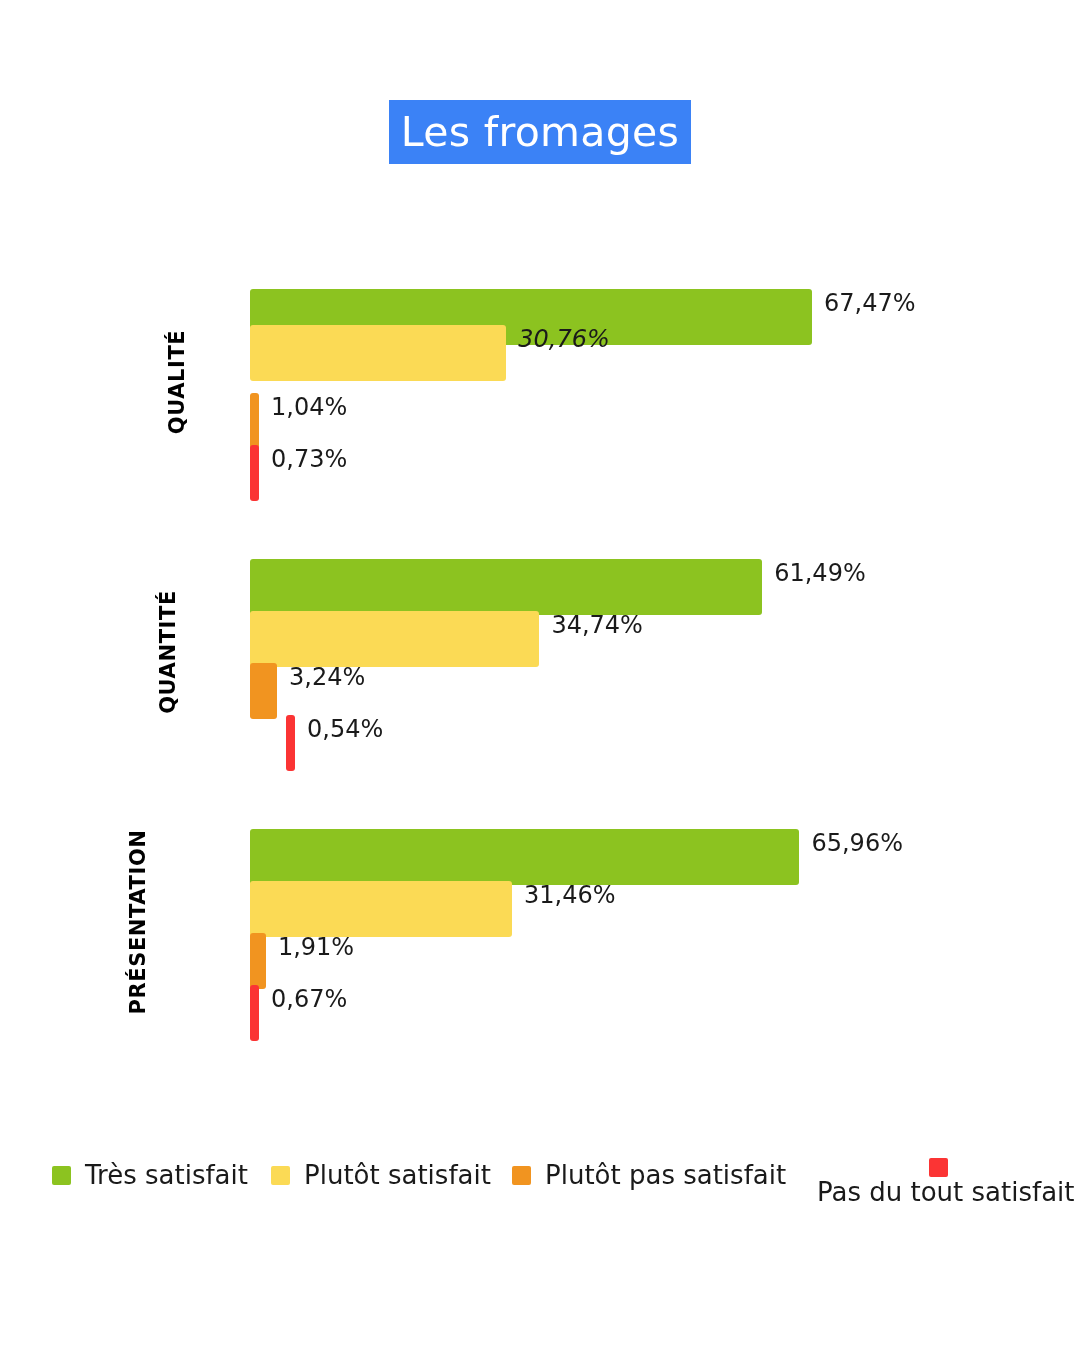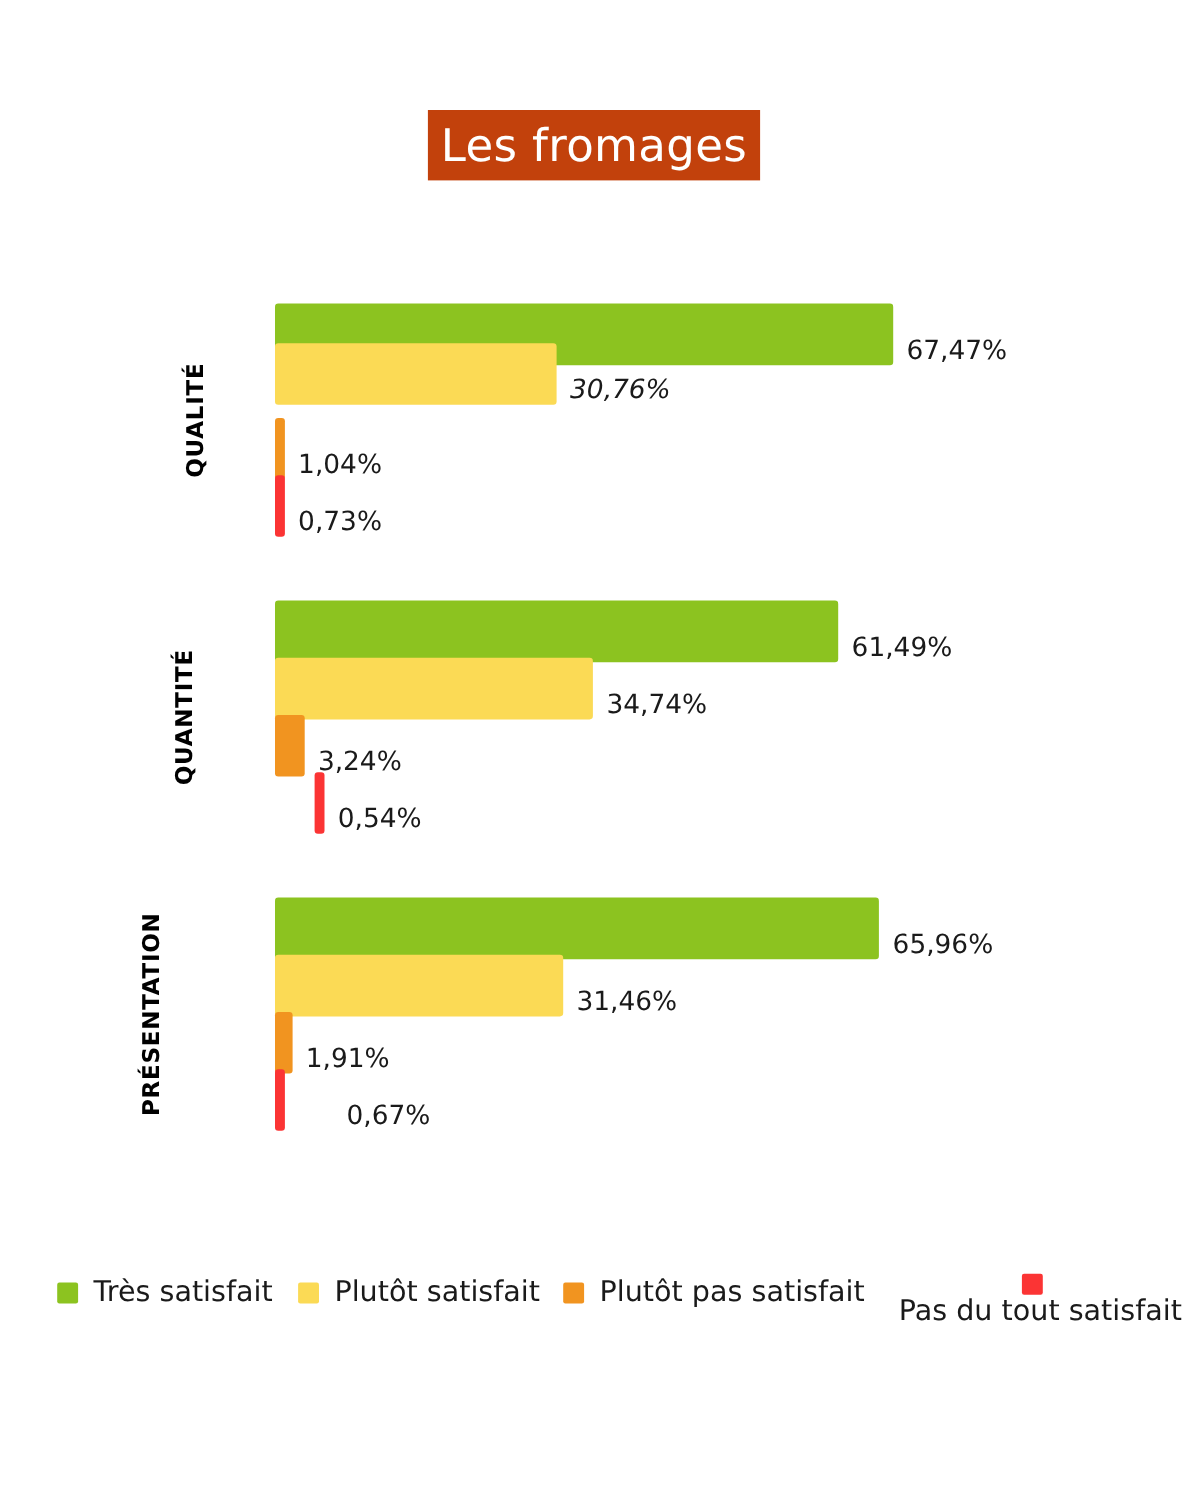--- a/index.html
+++ b/index.html
@@ -15,21 +15,21 @@
     overflow: hidden;
   }
 
   
   #title-banner {
     position: absolute;
     left: 389px;
     top: 100px;
     width: 302px;
     height: 64px;
-    background: #c2410c;
+    background: #3b82f6;
     display: flex;
     align-items: center;
     justify-content: center;
   }
   #title-text {
     color: #ffffff;
     font-size: 41px;
     font-weight: 400;
     letter-spacing: 0.3px;
     line-height: 1;
@@ -71,21 +71,22 @@
     letter-spacing: 0.6px;
     color: #000000;
     font-family: "DejaVu Sans", sans-serif;
   }
 
   .bar-row {
     position: absolute;
     left: 250px;
     height: 56px;
     display: flex;
-    align-items: flex-end;
+    align-items: flex-start;
+    margin-top: 13px;
   }
   .bar {
     height: 100%;
     border-radius: 3px;
     flex: 0 0 auto;
   }
   .bar-value {
     margin-left: 12px;
     font-size: 24px;
     color: #1a1a1a;
@@ -181,21 +182,21 @@
         <div class="bar-value">65,96%</div>
       </div>
       <div class="bar-row" style="top: 52px;">
         <div class="bar" title="Plutôt satisfait — 31,46%" style="width: 262.062px; background: rgb(251, 218, 85);"></div>
         <div class="bar-value">31,46%</div>
       </div>
       <div class="bar-row" style="top: 104px;">
         <div class="bar" title="Plutôt pas satisfait — 1,91%" style="width: 15.9103px; background: rgb(241, 148, 32);"></div>
         <div class="bar-value">1,91%</div>
       </div>
-      <div class="bar-row" style="top: 156px; gap: 44px;">
+      <div class="bar-row" style="top: 156px;">
         <div class="bar" title="Pas du tout satisfait — 0,67%" style="width: 9px; background: rgb(251, 52, 52);"></div>
         <div class="bar-value">0,67%</div>
       </div>
     </div>
   </div>
 
 <div id="legend">
     <div class="legend-item" style="left: 52px;">
       <div class="legend-swatch" style="background: rgb(140, 195, 32);"></div>
       <div class="legend-label">Très satisfait</div>

